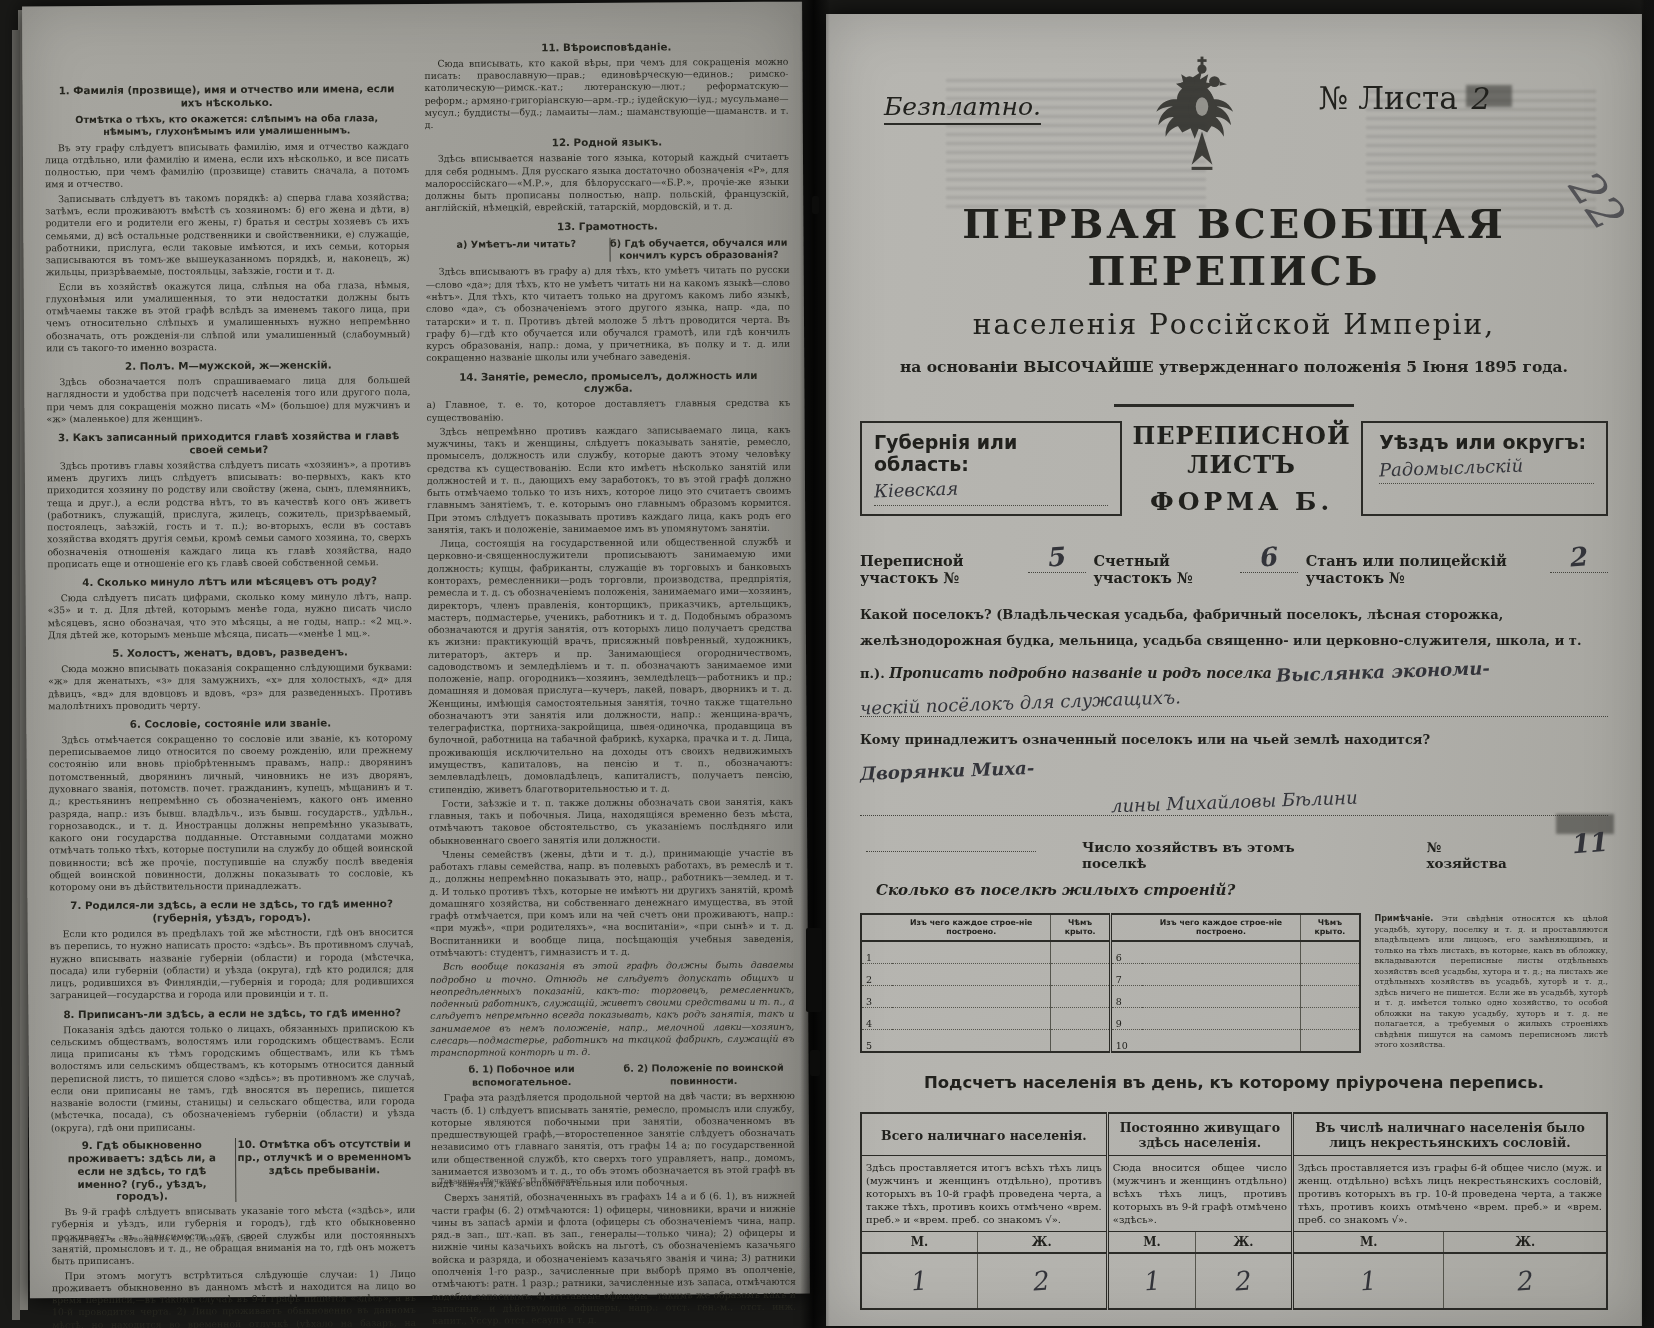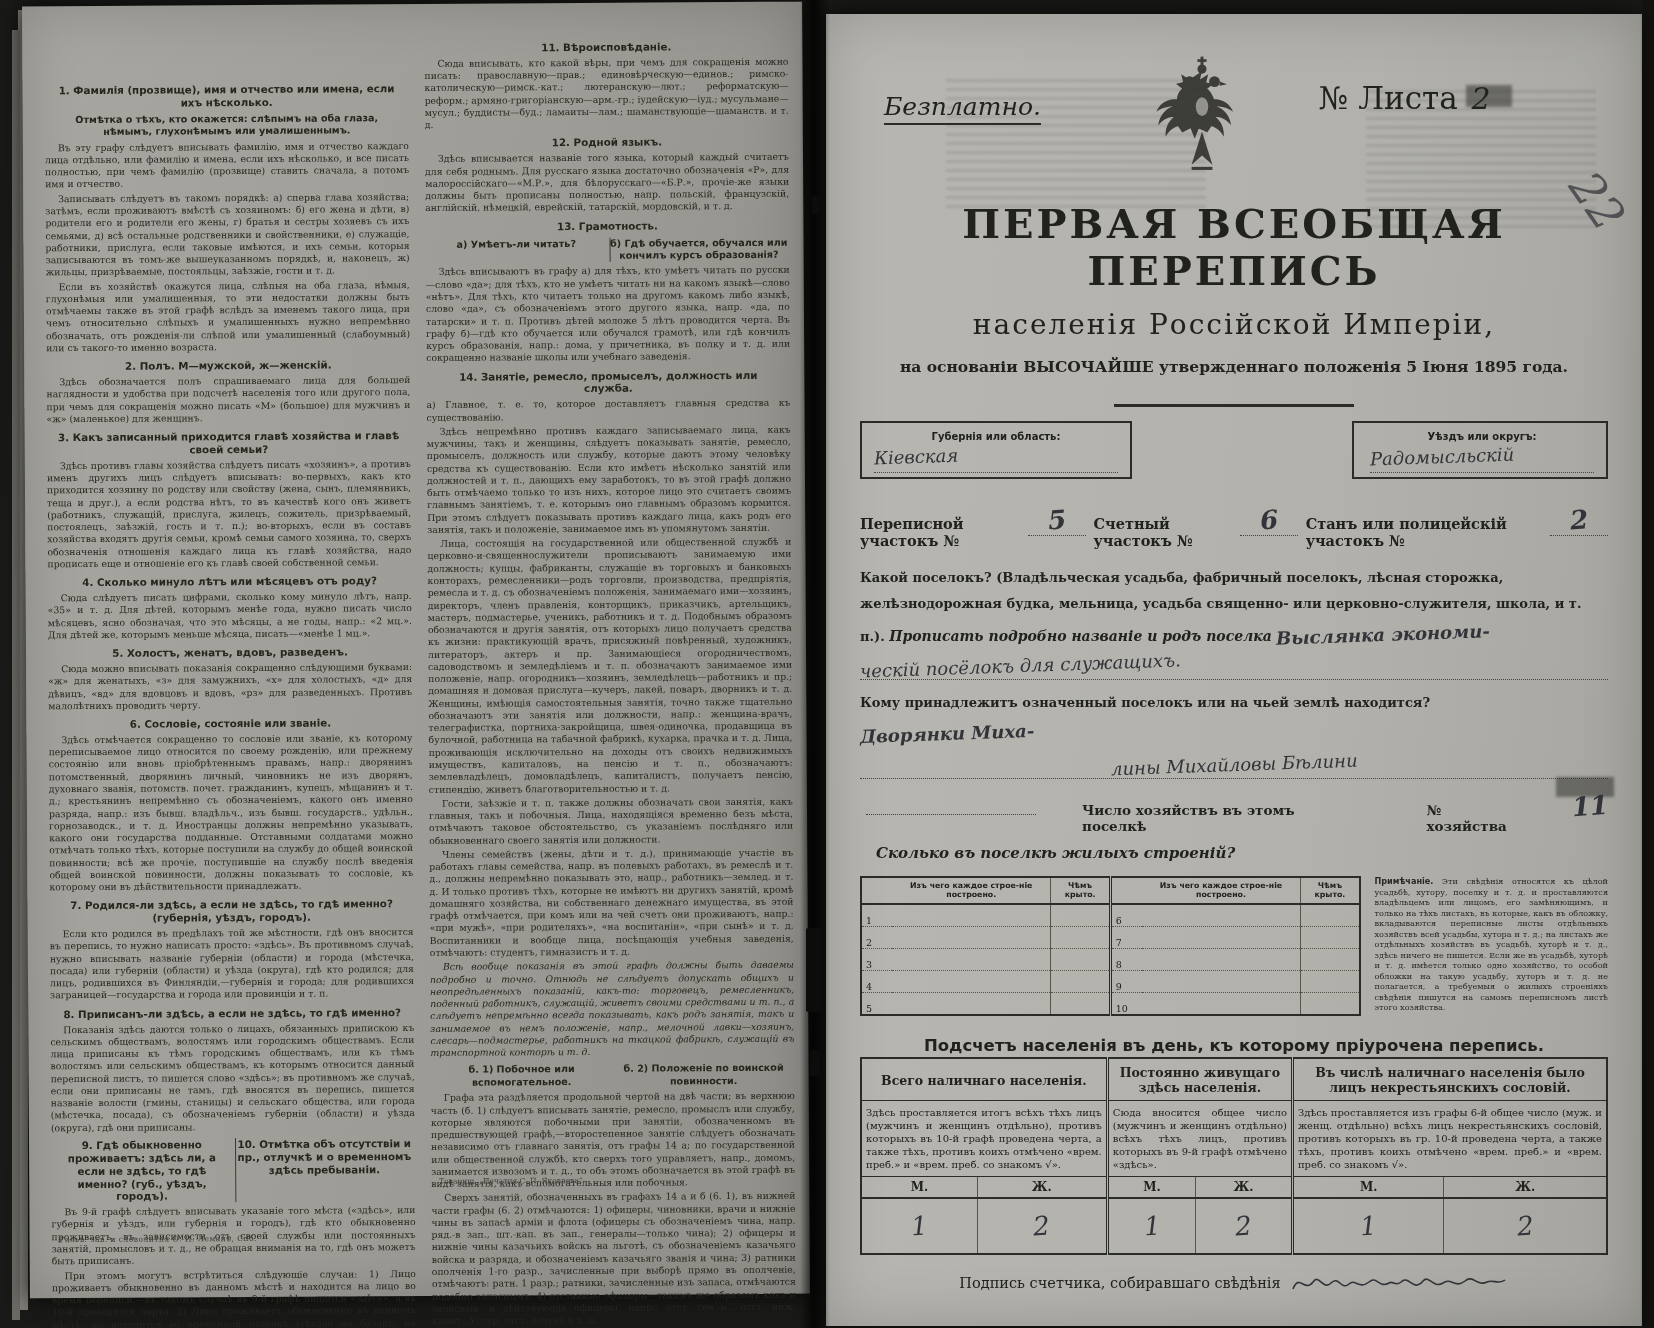--- a/index.html
+++ b/index.html
@@ -52,21 +52,21 @@
   .pencil{position:absolute;left:708px;top:160px;font-size:46px;font-style:italic;
           color:#45454a;transform:rotate(55deg);opacity:.85;}
   .bleed{position:absolute;opacity:.1;filter:blur(1px);background:
     repeating-linear-gradient(0deg,transparent 0 6px,#222 6px 9px);}
   .t1{text-align:center;font-weight:bold;font-size:40px;letter-spacing:3px;margin:6px 0 0;}
   .t2{text-align:center;font-size:28px;letter-spacing:2px;margin:14px 0 0;}
   .t3{text-align:center;font-weight:bold;font-size:15.5px;margin:16px 0 0;}
   .midrule{width:240px;border-top:3px solid #2b2b27;margin:28px auto 0;}
   .hdrow{display:flex;justify-content:space-between;align-items:stretch;margin-top:14px;}
   .hbox{border:2px solid #2b2b27;padding:8px 12px 4px;width:244px;}
-  .hbox .lab{font-family:"DejaVu Sans",sans-serif;font-weight:bold;font-size:10px;text-align:center;}
+  .hbox .lab{font-family:"DejaVu Sans",sans-serif;font-weight:bold;font-size:19px;}
   .hbox .hwline{border-bottom:1px dotted #4a4a42;min-height:26px;margin-top:4px;}
   .formt{text-align:center;width:250px;}
   .formt .f1{font-weight:bold;font-size:24px;letter-spacing:1px;}
   .formt .f2{font-weight:bold;font-size:25px;letter-spacing:4px;margin-top:8px;}
   .hw{display:inline-block;font-style:italic;color:#33343a;font-size:18px;
       transform:rotate(-2deg);font-family:"DejaVu Serif",serif;}
   .hwnum{display:inline-block;font-style:italic;color:#33343a;font-size:26px;transform:rotate(-4deg);}
   .uline{display:flex;align-items:baseline;margin-top:26px;font-weight:bold;font-size:14.5px;gap:4px;}
   .uline .dots{border-bottom:1px dotted #44443d;flex:0 0 58px;text-align:center;}
   .uline .sp{flex:1;}
@@ -81,21 +81,21 @@
   .btab{width:506px;border:2px solid #2b2b27;font-size:8px;}
   .btab th{font-family:"DejaVu Sans",sans-serif;font-weight:bold;font-size:7.8px;
            border-bottom:2px solid #2b2b27;padding:3px 2px;line-height:1.2;}
   .btab td{border-bottom:1px dotted #55554d;height:21px;font-size:9.5px;padding:0 4px;vertical-align:bottom;}
   .btab .num{width:22px;}
   .btab .mid{border-left:3px double #2b2b27;}
   .btab .cs{border-left:1px solid #55554d;}
   .bnote{width:236px;font-size:8.1px;line-height:1.3;text-align:justify;color:#2a2a24;}
   .bnote b{font-family:"DejaVu Sans",sans-serif;}
   .ctitle{text-align:center;font-family:"DejaVu Sans",sans-serif;font-weight:bold;
-          font-size:16.5px;margin:20px 0 2px;}
+          font-size:16.5px;margin:20px 0 20px;}
   .ctab{width:100%;border:2px solid #2b2b27;}
   .ctab th{font-size:12.5px;font-weight:bold;border-bottom:1px solid #2b2b27;padding:6px 8px 4px;line-height:1.25;}
   .ctab td.desc{font-size:10px;line-height:1.3;text-align:justify;padding:5px 4px;vertical-align:top;height:64px;}
   .ctab .gsep{border-left:3px double #2b2b27;}
   .ctab .mz{font-weight:bold;font-size:12px;text-align:center;border-top:1px solid #2b2b27;
             border-bottom:2px solid #2b2b27;padding:3px;}
   .ctab .half{border-left:1px solid #55554d;}
   .ctab .val{height:52px;text-align:center;vertical-align:middle;}
   .sigline{display:flex;align-items:center;justify-content:center;gap:8px;margin-top:14px;font-size:14.5px;}
   .sig-svg path{stroke:#33343a;stroke-width:1.6;fill:none;}
@@ -210,20 +210,24 @@
 
       <div class="t1">ПЕРВАЯ ВСЕОБЩАЯ ПЕРЕПИСЬ</div>
       <div class="t2">населенія Россійской Имперіи,</div>
       <div class="t3">на основаніи ВЫСОЧАЙШЕ утвержденнаго положенія 5 Іюня 1895 года.</div>
       <div class="midrule"></div>
 
       <div class="hdrow">
         <div class="hbox">
           <div class="lab">Губернія или область:</div>
           <div class="hwline"><span class="hw">Кіевская</span></div>
+        </div>
+        <div class="formt">
+          <div class="f1">ПЕРЕПИСНОЙ ЛИСТЪ</div>
+          <div class="f2">ФОРМА Б.</div>
         </div>
         <div class="hbox" style="width:224px;padding-left:16px;">
           <div class="lab">Уѣздъ или округъ:</div>
           <div class="hwline"><span class="hw">Радомысльскій</span></div>
         </div>
       </div>
 
       <div class="uline">
         <span>Переписной участокъ №</span>
         <span class="dots"><span class="hwnum">5</span></span>

